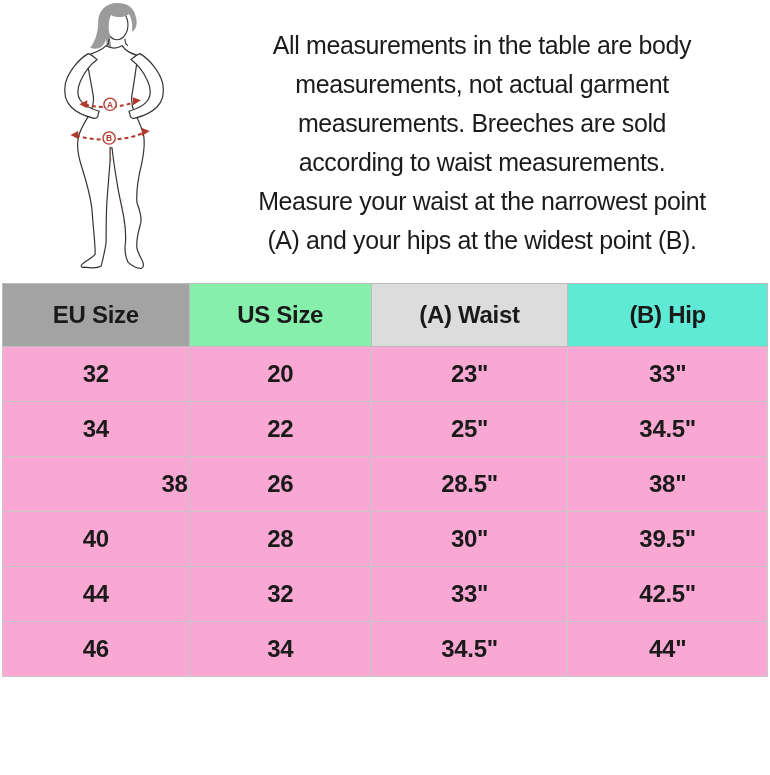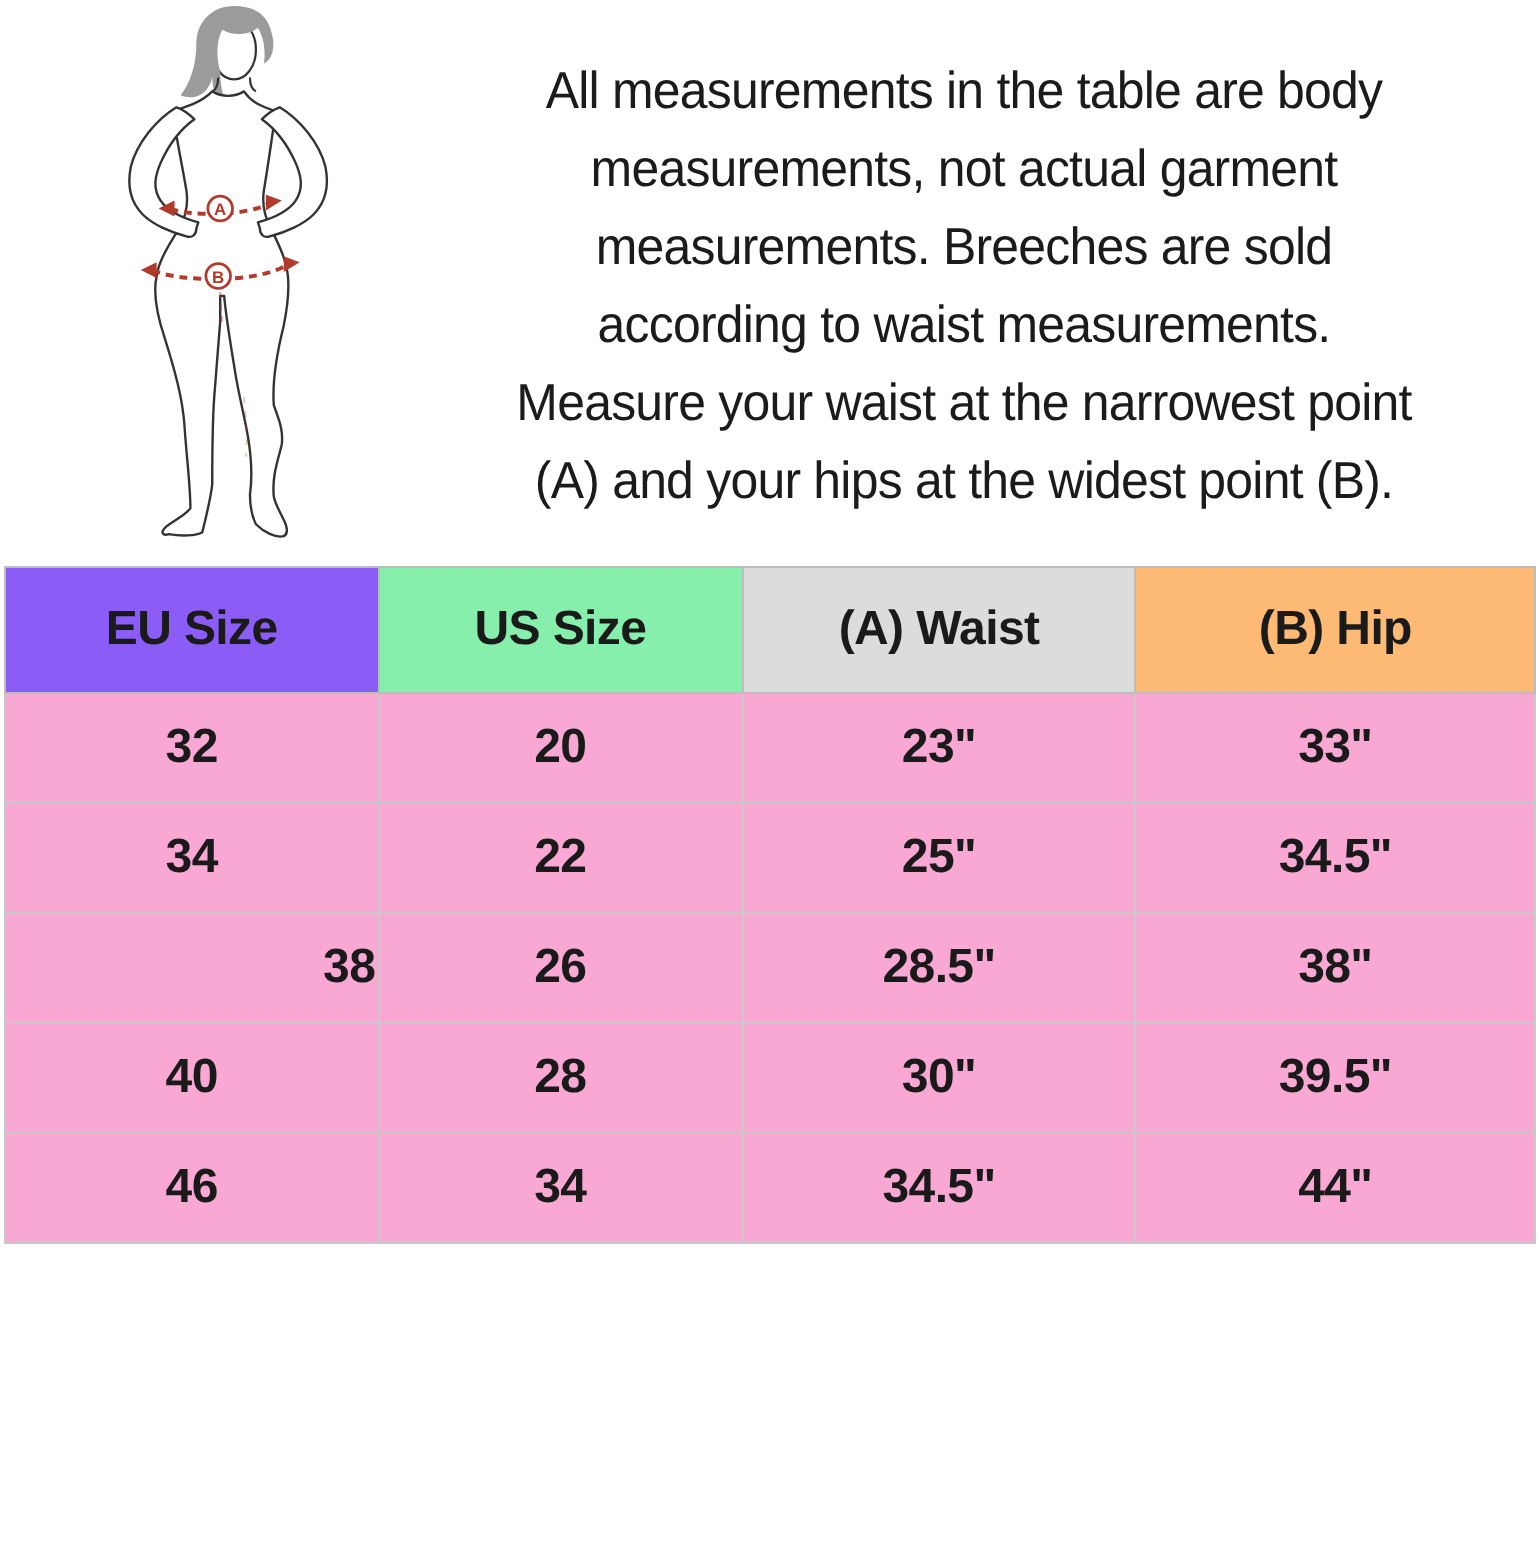--- a/index.html
+++ b/index.html
@@ -166,24 +166,24 @@
 
   <table class="size-chart" style="border: 1px solid rgb(189, 189, 189);">
     <colgroup>
       <col style="width:24.4%">
       <col style="width:23.8%">
       <col style="width:25.7%">
       <col style="width:26.1%">
     </colgroup>
     <thead>
       <tr>
-        <th style="background: #8b5cf6; border: 1px solid rgb(189, 189, 189); color: rgb(26, 26, 26);">EU Size</th>
+        <th style="background: #a3a3a3; border: 1px solid rgb(189, 189, 189); color: rgb(26, 26, 26);">EU Size</th>
         <th style="background: #86efac; border: 1px solid rgb(189, 189, 189); color: rgb(26, 26, 26);">US Size</th>
         <th style="background: rgb(220, 220, 220); border: 1px solid rgb(189, 189, 189); color: rgb(26, 26, 26); margin-top: 28px;">(A) Waist</th>
-        <th style="background: #fdba74; border: 1px solid rgb(189, 189, 189); color: rgb(26, 26, 26); margin-top: 28px;">(B) Hip</th>
+        <th style="background: #5eead4; border: 1px solid rgb(189, 189, 189); color: rgb(26, 26, 26); margin-top: 28px;">(B) Hip</th>
       </tr>
     </thead>
     <tbody>
       <tr>
         <td style="border: 1px solid rgb(201, 201, 201); color: rgb(26, 26, 26);">32</td>
         <td style="border: 1px solid rgb(201, 201, 201); color: rgb(26, 26, 26);">20</td>
         <td style="border: 1px solid rgb(201, 201, 201); color: rgb(26, 26, 26);">23"</td>
         <td style="border: 1px solid rgb(201, 201, 201); color: rgb(26, 26, 26);">33"</td>
       </tr>
       <tr>
@@ -198,20 +198,26 @@
         <td style="border: 1px solid rgb(201, 201, 201); color: rgb(26, 26, 26);">28.5"</td>
         <td style="border: 1px solid rgb(201, 201, 201); color: rgb(26, 26, 26);">38"</td>
       </tr>
       <tr>
         <td style="border: 1px solid rgb(201, 201, 201); color: rgb(26, 26, 26);">40</td>
         <td style="border: 1px solid rgb(201, 201, 201); color: rgb(26, 26, 26);">28</td>
         <td style="border: 1px solid rgb(201, 201, 201); color: rgb(26, 26, 26);">30"</td>
         <td style="border: 1px solid rgb(201, 201, 201); color: rgb(26, 26, 26);">39.5"</td>
       </tr>
       <tr>
+        <td style="border: 1px solid rgb(201, 201, 201); color: rgb(26, 26, 26);">44</td>
+        <td style="border: 1px solid rgb(201, 201, 201); color: rgb(26, 26, 26);">32</td>
+        <td style="border: 1px solid rgb(201, 201, 201); color: rgb(26, 26, 26);">33"</td>
+        <td style="border: 1px solid rgb(201, 201, 201); color: rgb(26, 26, 26);">42.5"</td>
+      </tr>
+      <tr>
         <td style="border: 1px solid rgb(201, 201, 201); color: rgb(26, 26, 26);">46</td>
         <td style="border: 1px solid rgb(201, 201, 201); color: rgb(26, 26, 26);">34</td>
         <td style="border: 1px solid rgb(201, 201, 201); color: rgb(26, 26, 26);">34.5"</td>
         <td style="border: 1px solid rgb(201, 201, 201); color: rgb(26, 26, 26);">44"</td>
       </tr>
     </tbody>
   </table>
 
 </div>
 

